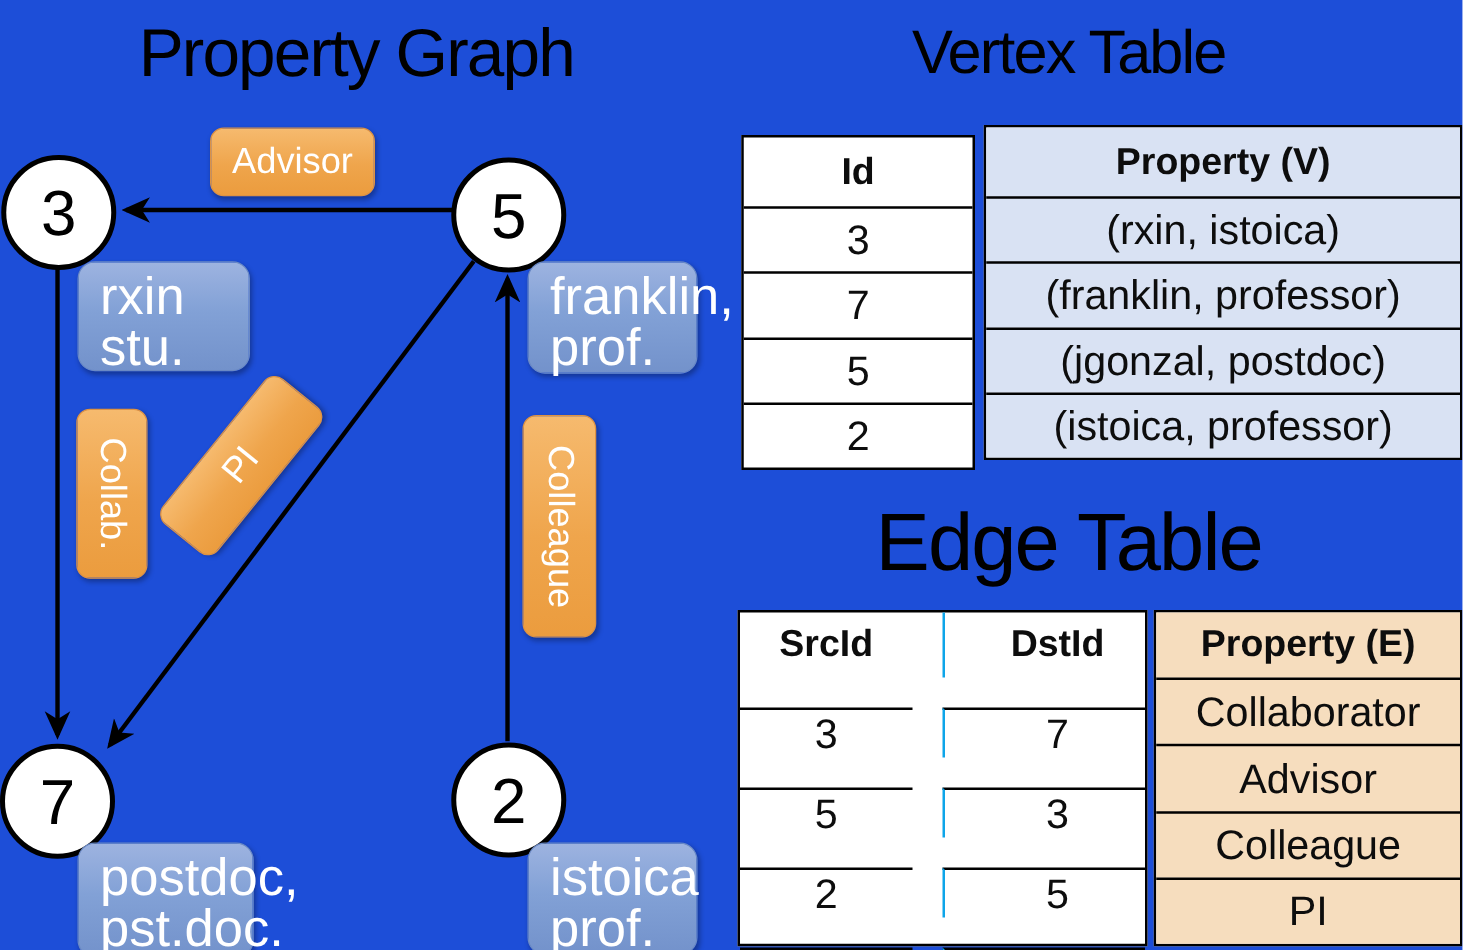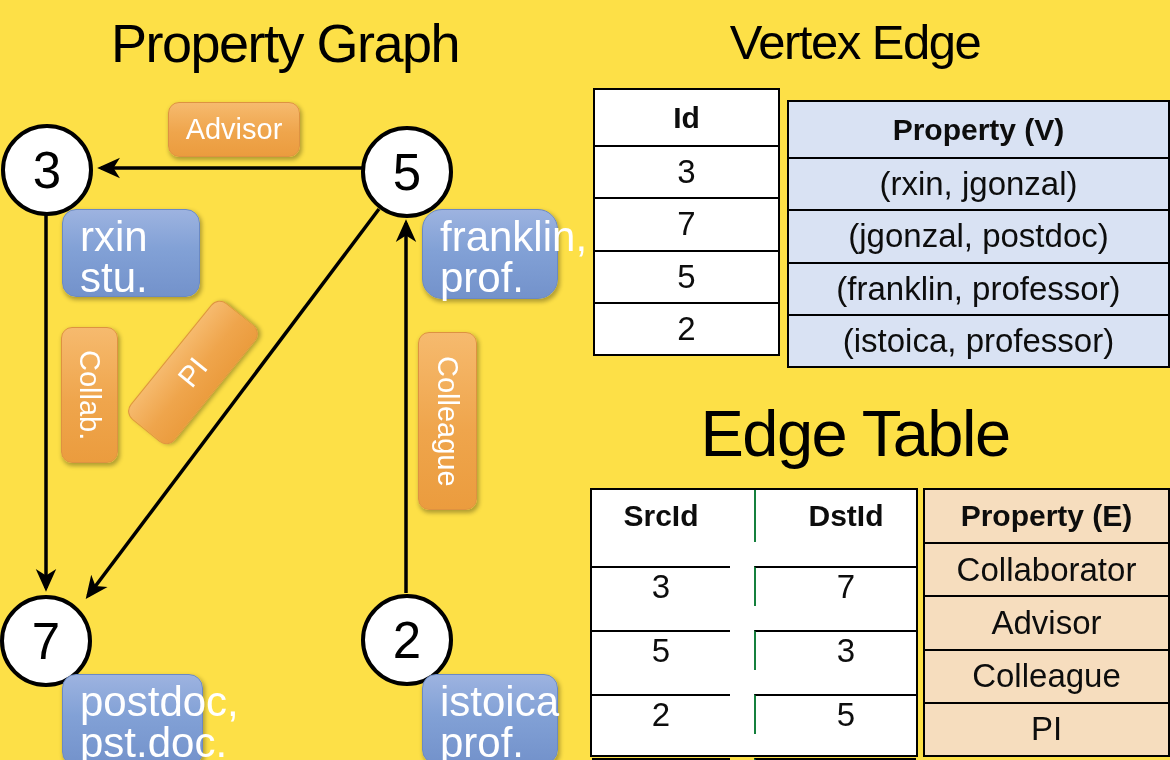--- a/index.html
+++ b/index.html
@@ -1,16 +1,16 @@
 <!DOCTYPE html>
 <html><head>
 <meta charset="utf-8">
 <style>
   html,body{margin:0;padding:0;background:#fff;}
-  .frame{position:relative;width:1170px;height:760px;background:#fde047;overflow:hidden;
+  .frame{position:relative;width:1170px;height:760px;background:#1d4ed8;overflow:hidden;
          font-family:"Liberation Sans",sans-serif;color:#000;}
 
   
   .title{position:absolute;text-align:center;font-weight:300;letter-spacing:-1.5px;white-space:nowrap;}
   .t-graph{left:0;top:12px;width:570px;font-size:54px;}
   .t-vertex{left:585px;top:14px;width:540px;font-size:49px;}
   .t-edge{left:585px;top:396px;width:540px;font-size:65px;}
 
   
   .edges-svg{position:absolute;left:0;top:0;width:585px;height:760px;z-index:1;}
@@ -30,47 +30,47 @@
   .pill-pi{left:118px;top:344px;width:150px;height:57px;transform:rotate(-51deg);}
   .pill-colleague{left:418px;top:332px;width:59px;height:178px;}
   .vert{writing-mode:vertical-rl;}
 
   .npill{position:absolute;z-index:3;box-sizing:border-box;color:#fff;
          background:linear-gradient(180deg,#9DB3E0 0%,#82A1D6 45%,#7392CB 100%);
          border:1px solid #6A89C4;border-radius:14px;
          box-shadow:1.5px 2.5px 4px rgba(0,0,0,0.30);
          font-size:42px;line-height:41px;padding:6px 4px 0 17px;margin-top:24px;}
   .np3{left:62px;top:185px;width:138px;height:88px;}
-  .np5{left:422px;top:185px;width:136px;height:90px;border-radius:20px;}
+  .np5{left:422px;top:185px;width:136px;height:90px;}
   .np7{left:62px;top:650px;width:141px;height:92px;}
   .np2{left:422px;top:650px;width:136px;height:90px;}
 
   
   .tcol{position:absolute;box-sizing:border-box;border:2.5px solid #000;background:#fff;display:grid;}
   .cell{display:flex;align-items:center;justify-content:center;border-top:2px solid #000;
         font-size:33px;color:#0d0d0d;white-space:nowrap;}
   .cell.r0{border-top:none;}
   .cell.hdr{font-weight:bold;font-size:30px;}
-  .cell.cleft{border-left:2px solid #15803d;padding-left:20px;}
+  .cell.cleft{border-left:2px solid #0ea5e9;padding-left:20px;}
   .bluefill{background:#D9E2F3;}
   .orangefill{background:#F6DDBE;text-align:right;}
 
-  .vt-id{left:593px;top:88px;width:187px;height:268px;grid-template-rows:55px 1fr 1fr 1fr 1fr;}
+  .vt-id{left:593px;top:108px;width:187px;height:268px;grid-template-rows:55px 1fr 1fr 1fr 1fr;}
   .vt-prop{left:787px;top:100px;width:383px;height:268px;grid-template-rows:55px 1fr 1fr 1fr 1fr;}
   .et-srcdst{left:590px;top:488px;width:328px;height:269px;
              grid-template-columns:138px 1fr;grid-template-rows:52px 1fr 1fr 1fr 1fr;gap:24px;}
   .et-prop{left:923px;top:488px;width:247px;height:269px;grid-template-rows:52px 1fr 1fr 1fr 1fr;}
 </style>
 </head>
 <body>
 
 <div class="frame">
 
   <div class="title t-graph">Property Graph</div>
-  <div class="title t-vertex">Vertex Edge</div>
+  <div class="title t-vertex">Vertex Table</div>
   <div class="title t-edge">Edge Table</div>
 
   <svg class="edges-svg" viewBox="0 0 585 760">
     <defs>
       <marker id="arrow" viewBox="0 0 12 12" refX="10" refY="6" markerWidth="6.5" markerHeight="6.5" orient="auto">
         <path d="M0,0.6 L12,6 L0,11.4 L3.4,6 Z" fill="#000"></path>
       </marker>
     </defs>
     <line x1="362" y1="168" x2="101" y2="168" stroke="#000" stroke-width="3.5" marker-end="url(#arrow)"></line>
     <line x1="46" y1="214" x2="46" y2="588" stroke="#000" stroke-width="3.5" marker-end="url(#arrow)"></line>
@@ -116,23 +116,23 @@
   <div class="tcol vt-id">
     <div class="cell hdr r0">Id</div>
     <div class="cell">3</div>
     <div class="cell">7</div>
     <div class="cell">5</div>
     <div class="cell">2</div>
   </div>
 
   <div class="tcol vt-prop">
     <div class="cell hdr r0 bluefill">Property (V)</div>
-    <div class="cell bluefill">(rxin, jgonzal)</div>
+    <div class="cell bluefill">(rxin, istoica)</div>
+    <div class="cell bluefill">(franklin, professor)</div>
     <div class="cell bluefill">(jgonzal, postdoc)</div>
-    <div class="cell bluefill">(franklin, professor)</div>
     <div class="cell bluefill">(istoica, professor)</div>
   </div>
 
   <div class="tcol et-srcdst">
     <div class="cell hdr r0">SrcId</div>
     <div class="cell hdr r0 cleft">DstId</div>
     <div class="cell">3</div>
     <div class="cell cleft">7</div>
     <div class="cell">5</div>
     <div class="cell cleft">3</div>

